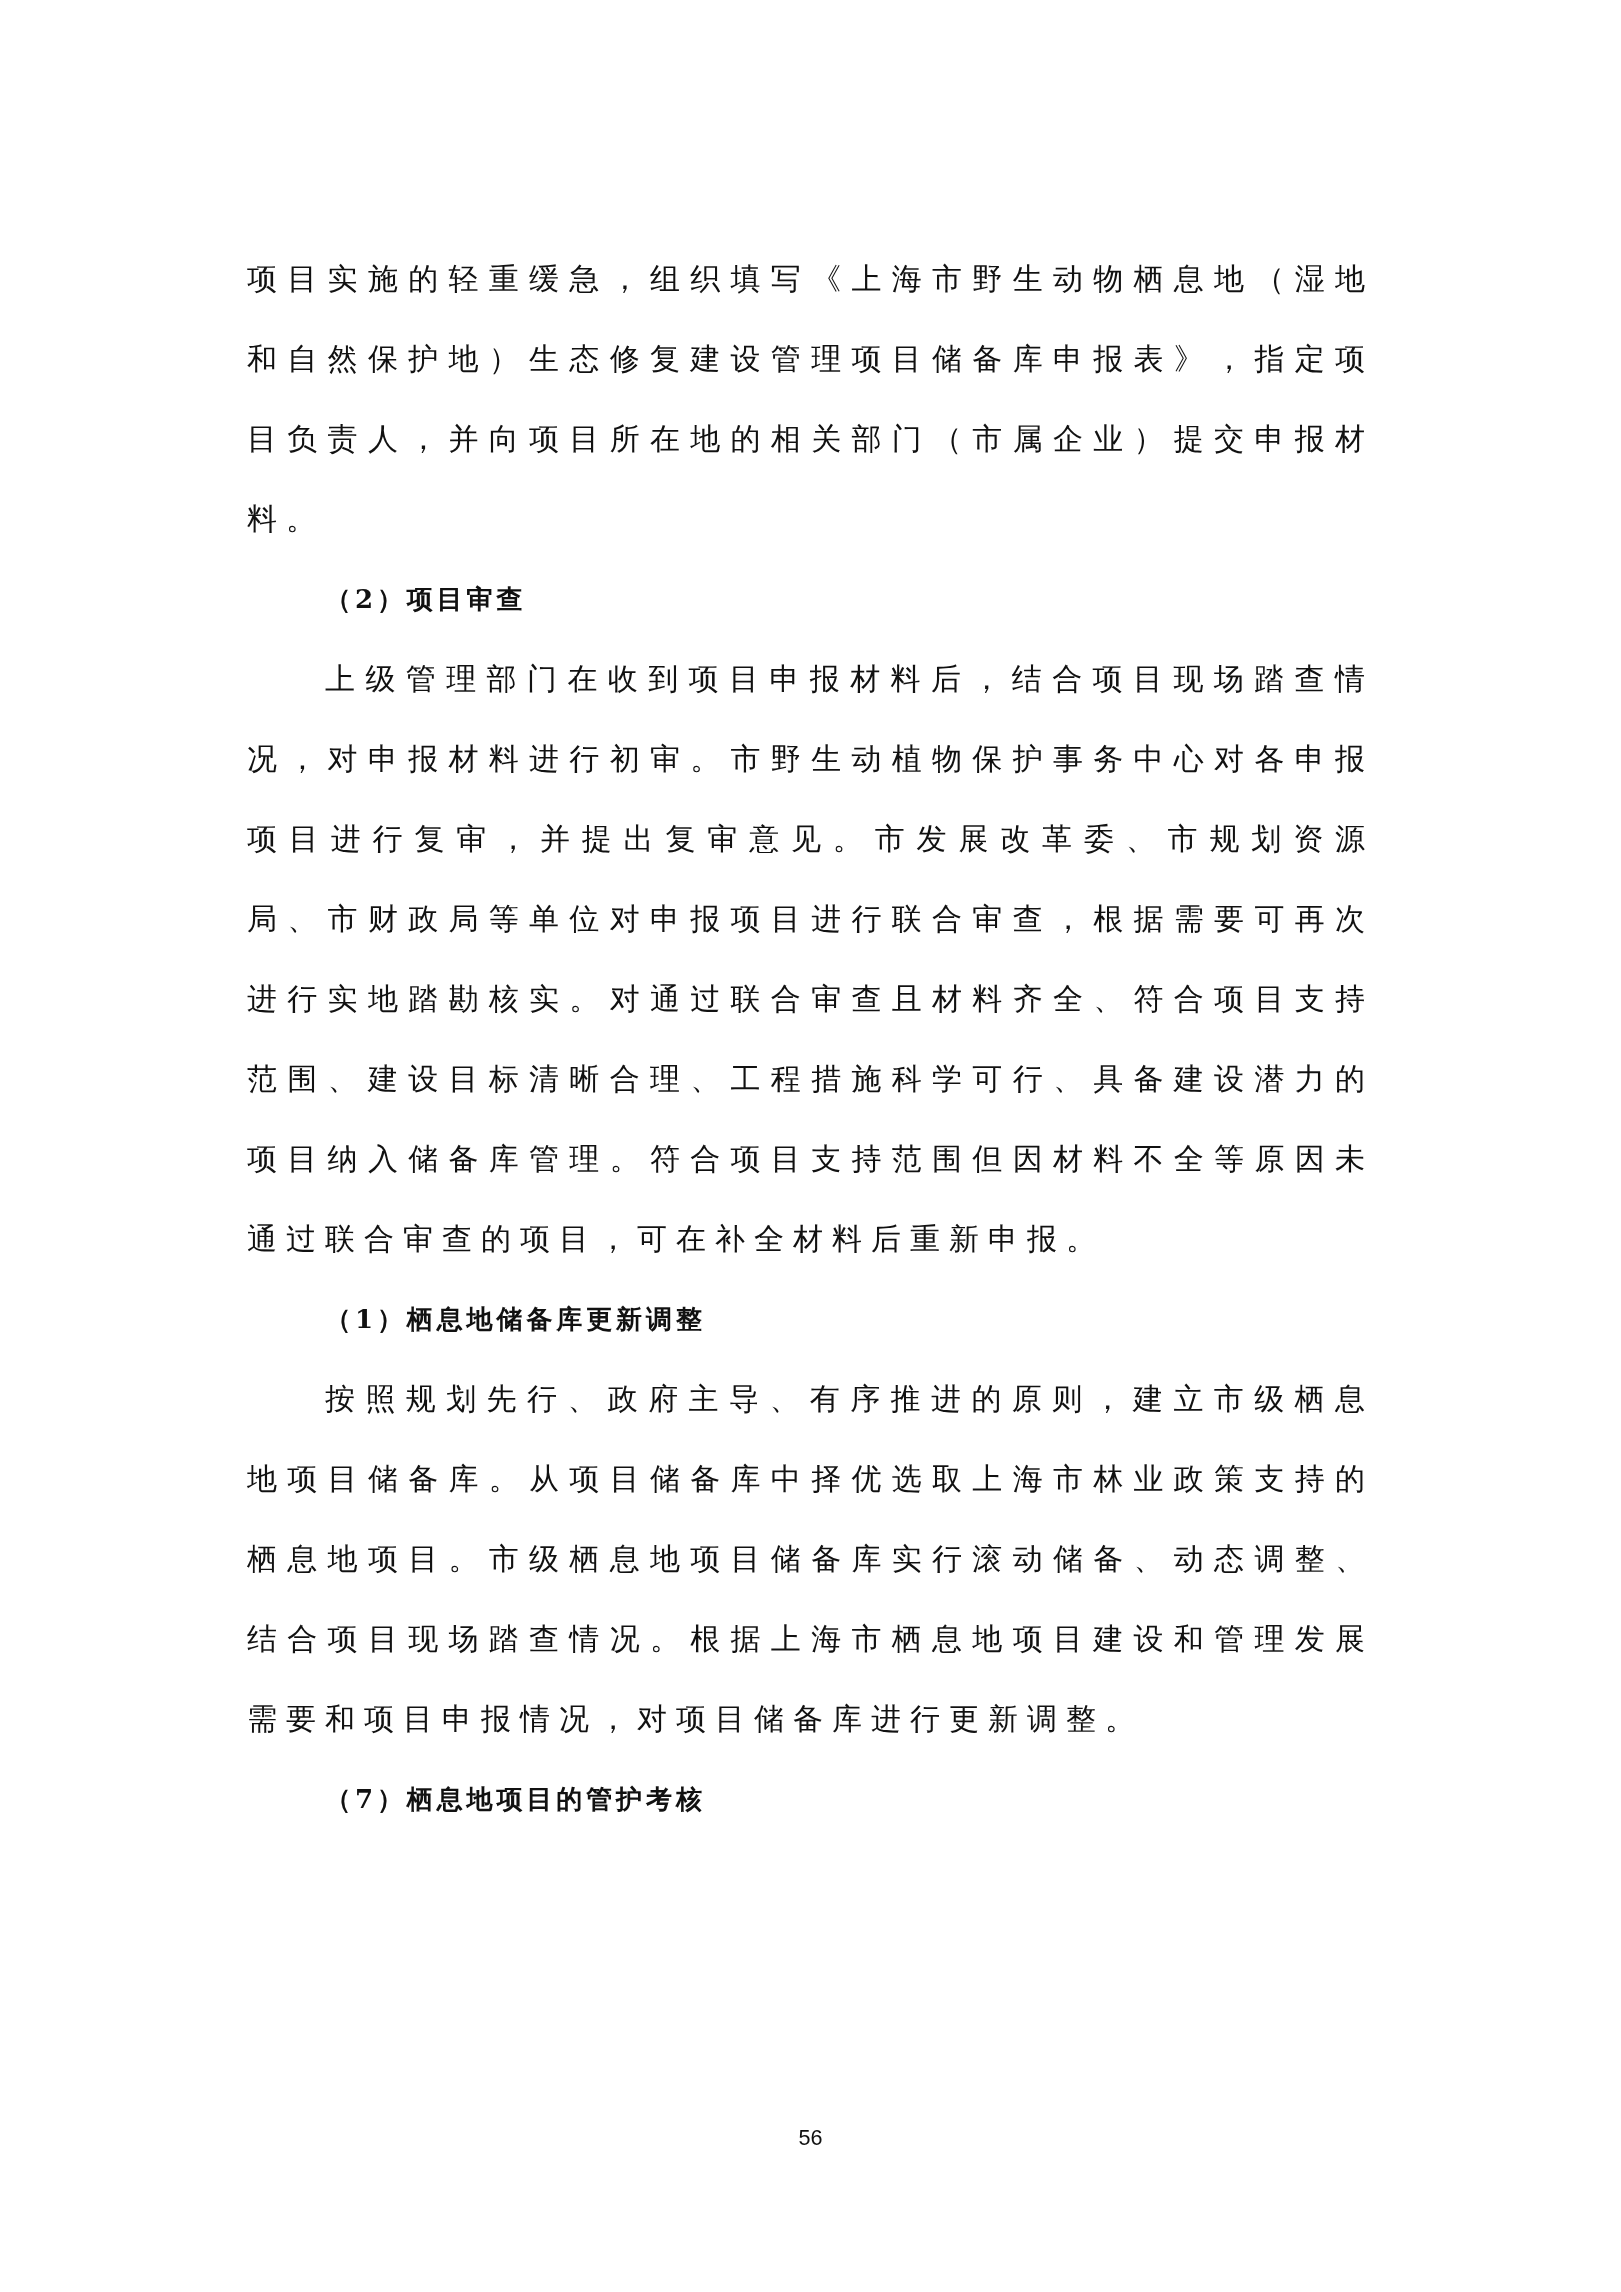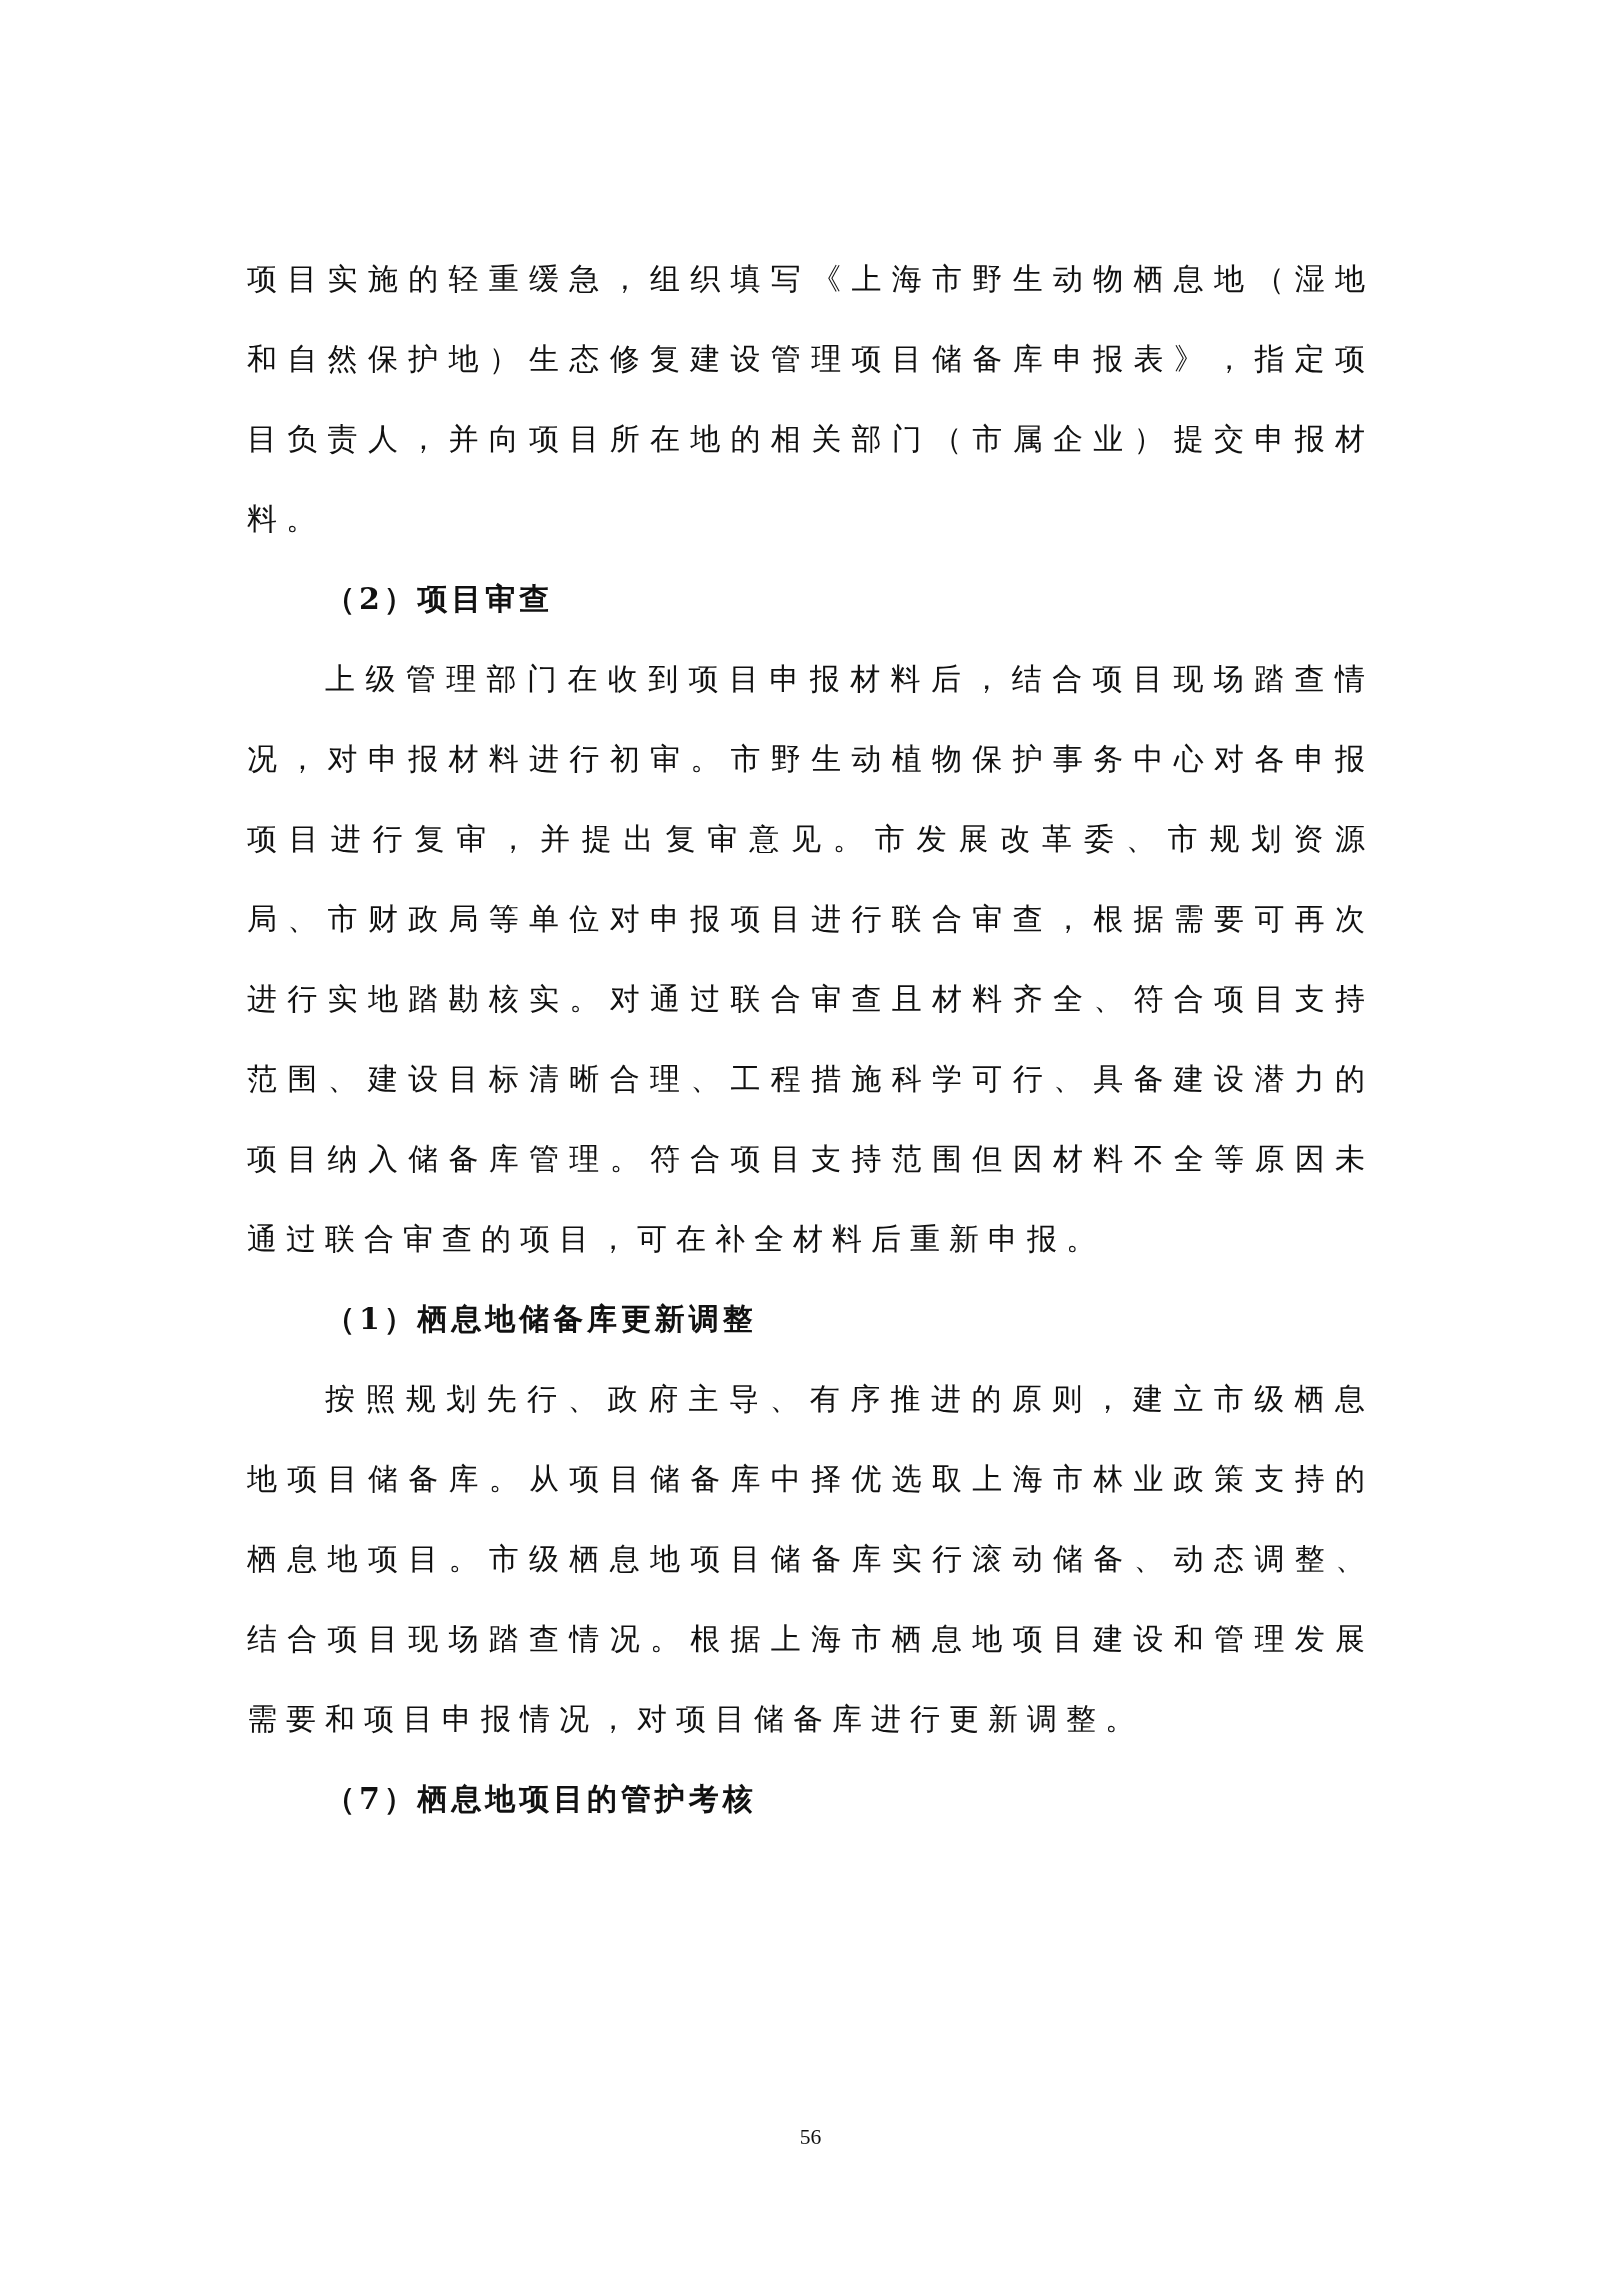--- a/index.html
+++ b/index.html
@@ -19,33 +19,33 @@
     letter-spacing: 9px;
   }
   .content p {
     margin: 0;
     text-align: justify;
     text-align-last: left;
   }
   .content p.indent { text-indent: 78px; }
   .content h3 {
     margin: 0;
-    font-size: 30px;
+    font-size: 26px;
     font-weight: bold;
     line-height: 80px;
     padding-left: 78px;
     letter-spacing: 3.9px;
     font-family: "DejaVu Serif", "Liberation Serif", serif;
   }
   .page-number {
     position: absolute;
     left: 0; width: 1621px;
     top: 2125px;
     text-align: center;
-    font-family: Liberation Serif, serif;
+    font-family: Liberation Sans, sans-serif;
     font-size: 21.6px;
     color: #111;
   }
 </style>
 </head>
 <body>
 
 <div class="page">
   <div class="content">
     <p>项目实施的轻重缓急，组织填写《上海市野生动物栖息地（湿地和自然保护地）生态修复建设管理项目储备库申报表》，指定项目负责人，并向项目所在地的相关部门（市属企业）提交申报材料。</p>

